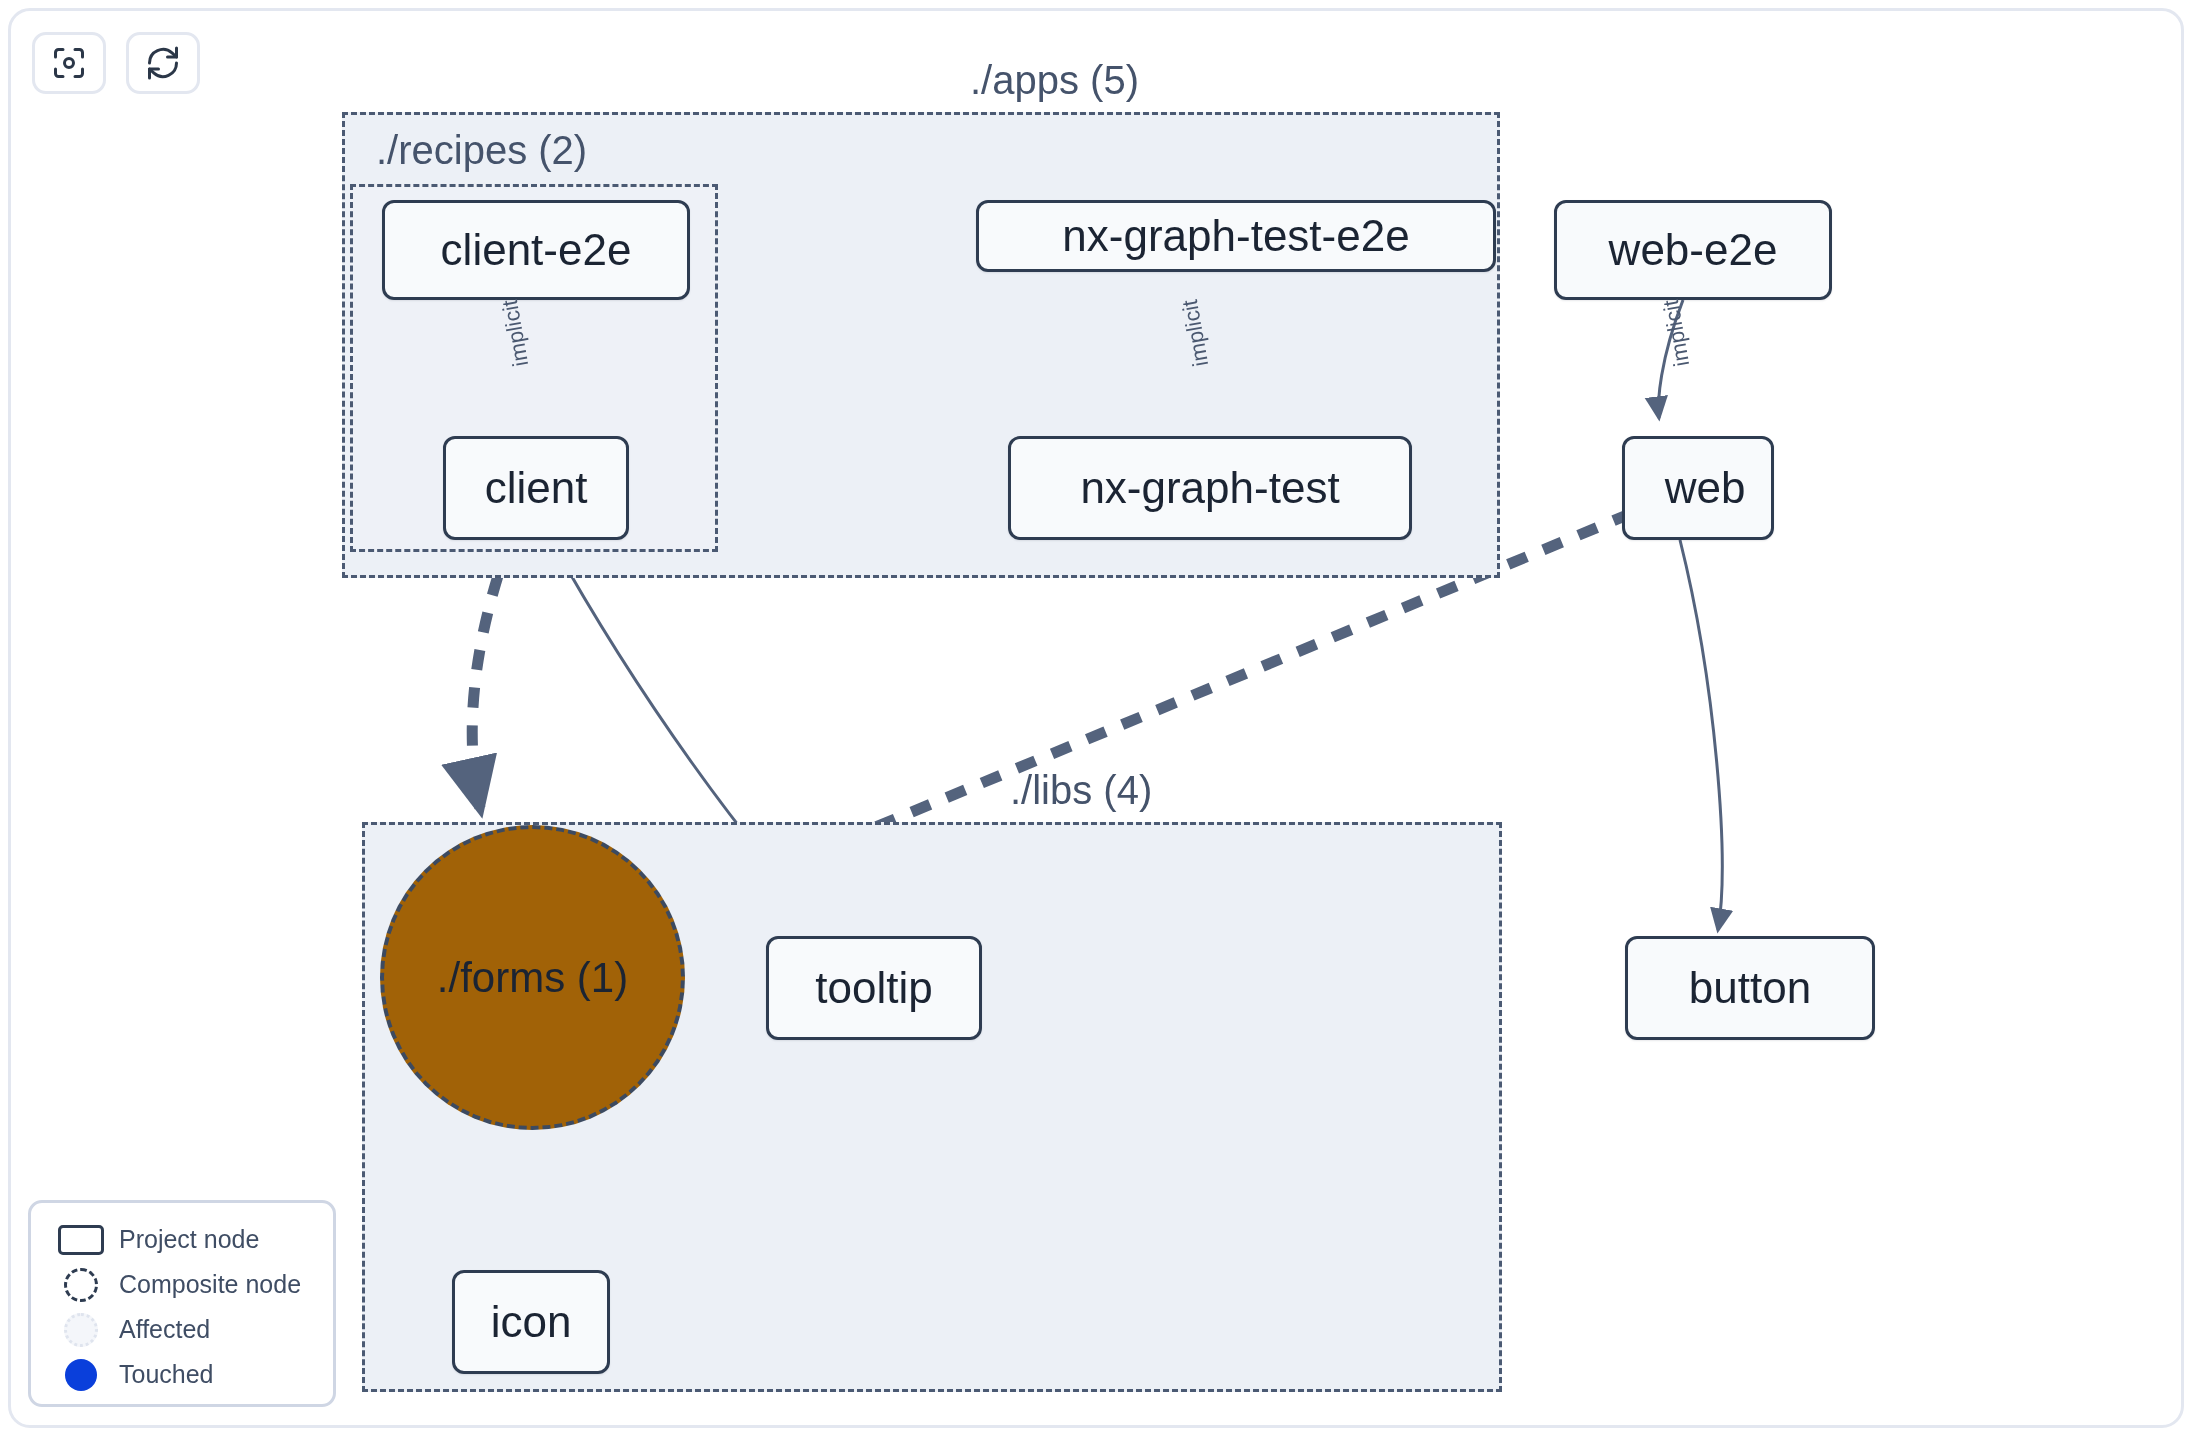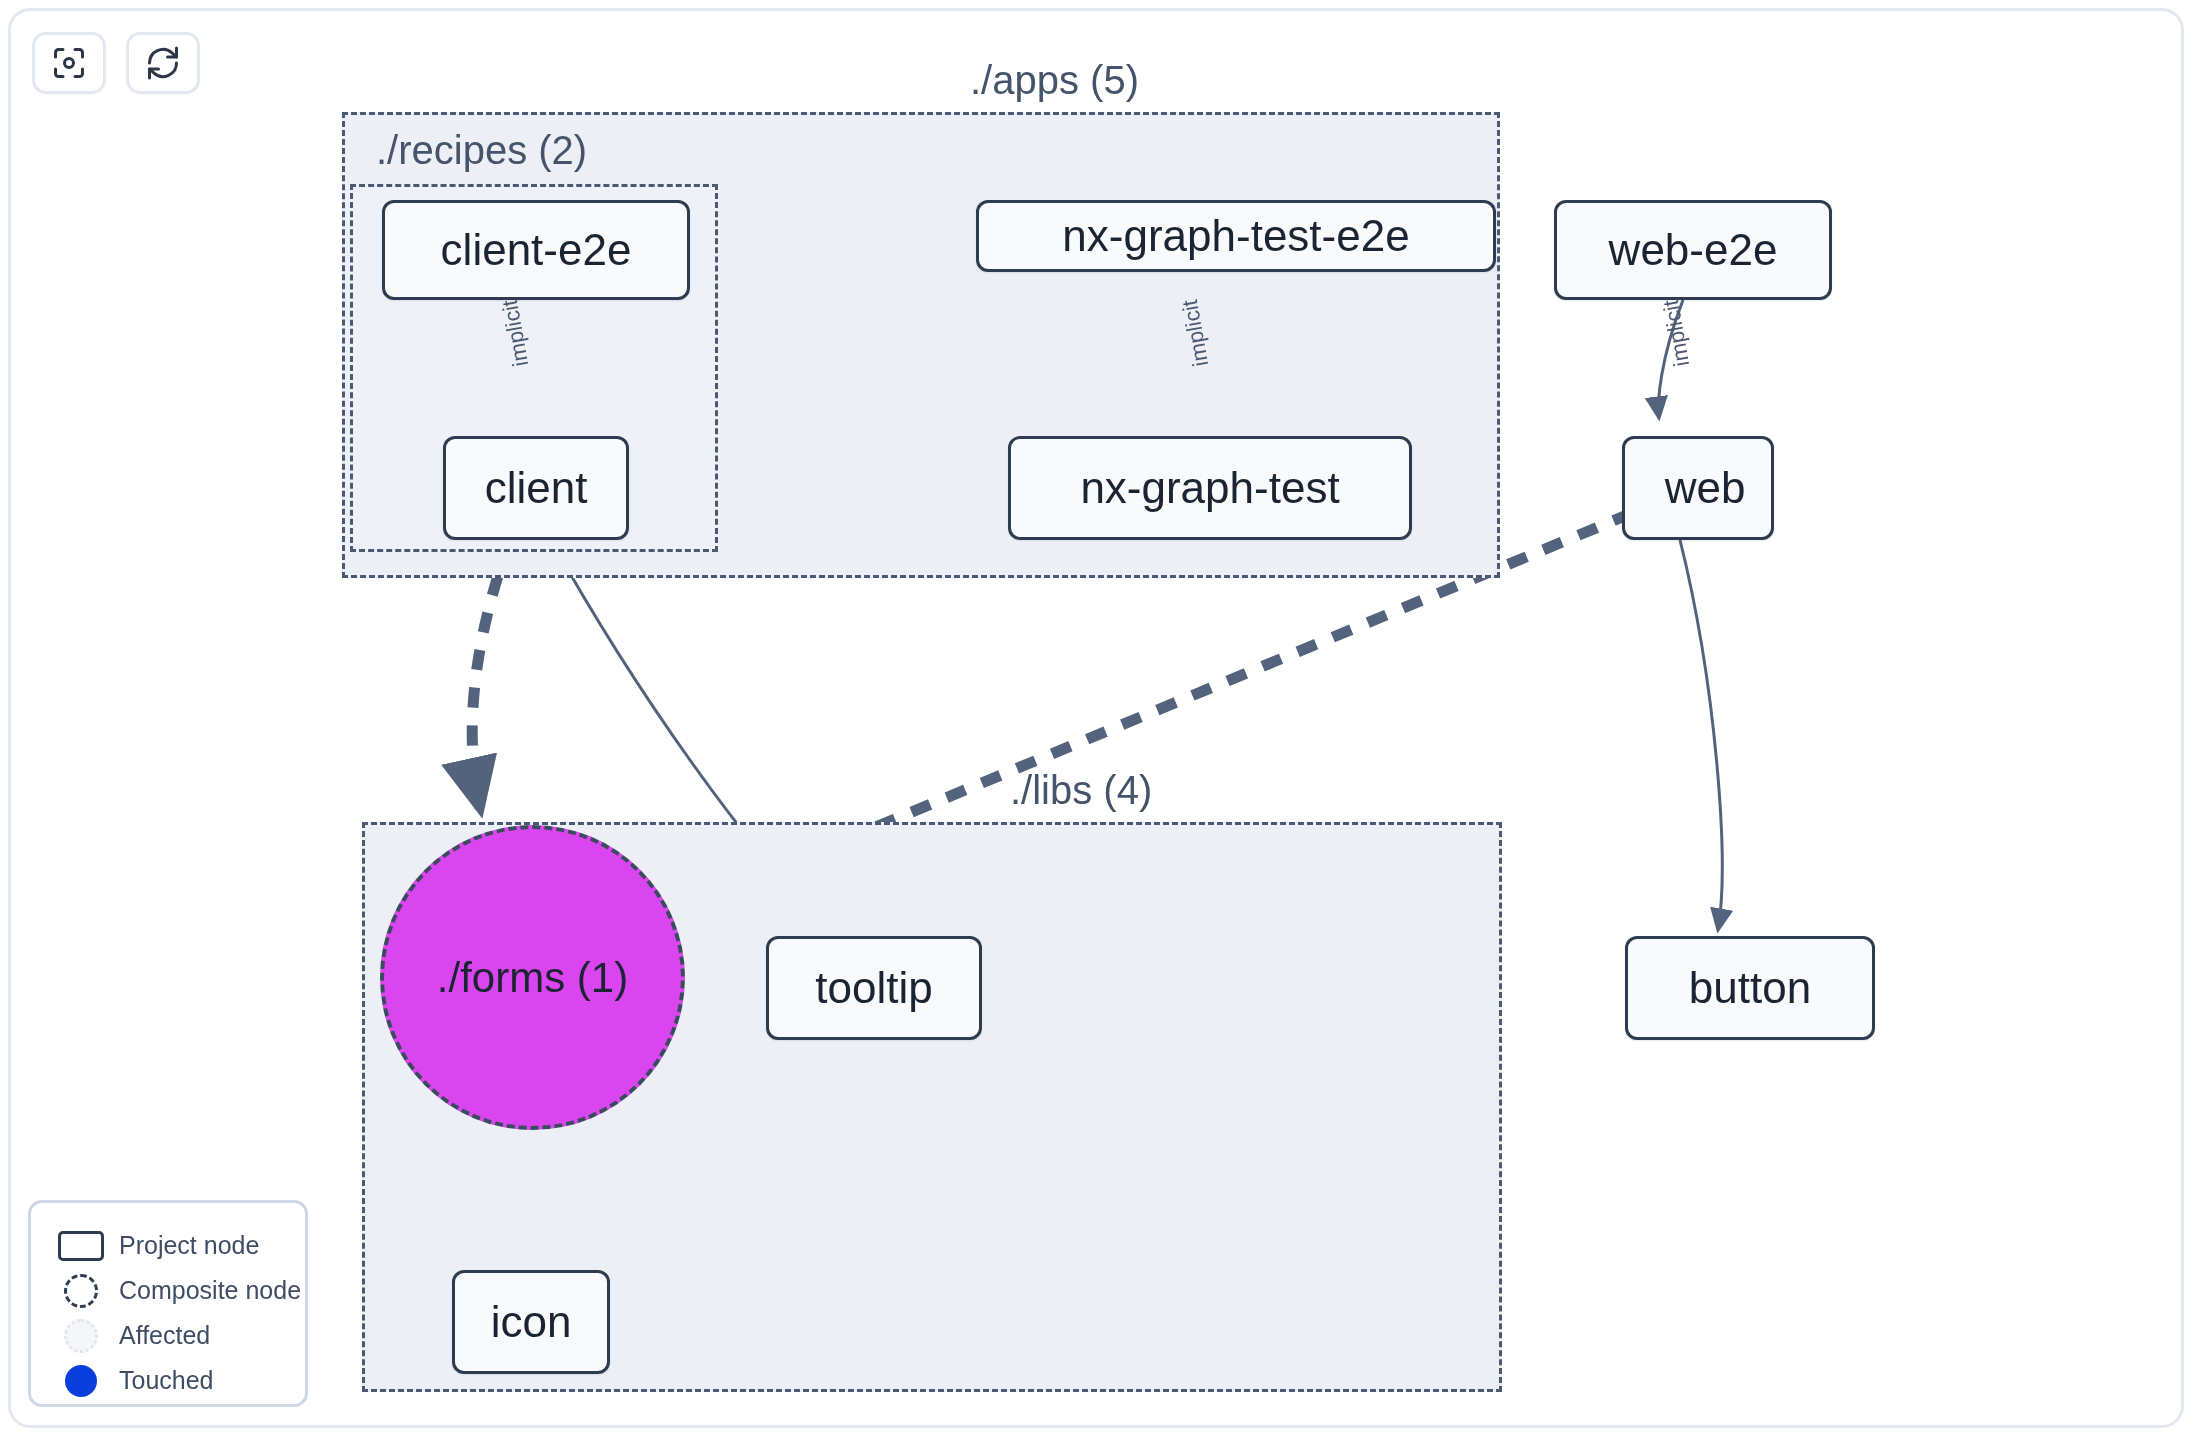--- a/index.html
+++ b/index.html
@@ -97,38 +97,38 @@
     z-index: 25;
     cursor: pointer;
     color: #1b2433;
     font-size: 44px;
     white-space: nowrap;
     box-shadow: 0 1px 2px rgba(30,40,60,0.10);
   }
   .node.composite {
     border: 4px dashed #3c4a60;
     border-radius: 50%;
-    background: #d946ef;
+    background: #a16207;
     box-shadow: none;
     font-size: 42px;
   }
 
   
   #legend {
     position: absolute;
     left: 28px;
     top: 1200px;
-    width: 280px;
+    width: 308px;
     height: 207px;
     border: 3px solid #cfd6e4;
     border-radius: 14px;
     background: #ffffff;
     z-index: 50;
     box-sizing: border-box;
-    padding: 20px 0 0 0;
+    padding: 14px 0 0 0;
   }
   .legend-row {
     display: flex;
     align-items: center;
     height: 45px;
     padding-left: 22px;
   }
   .legend-sym {
     width: 56px;
     display: flex;

